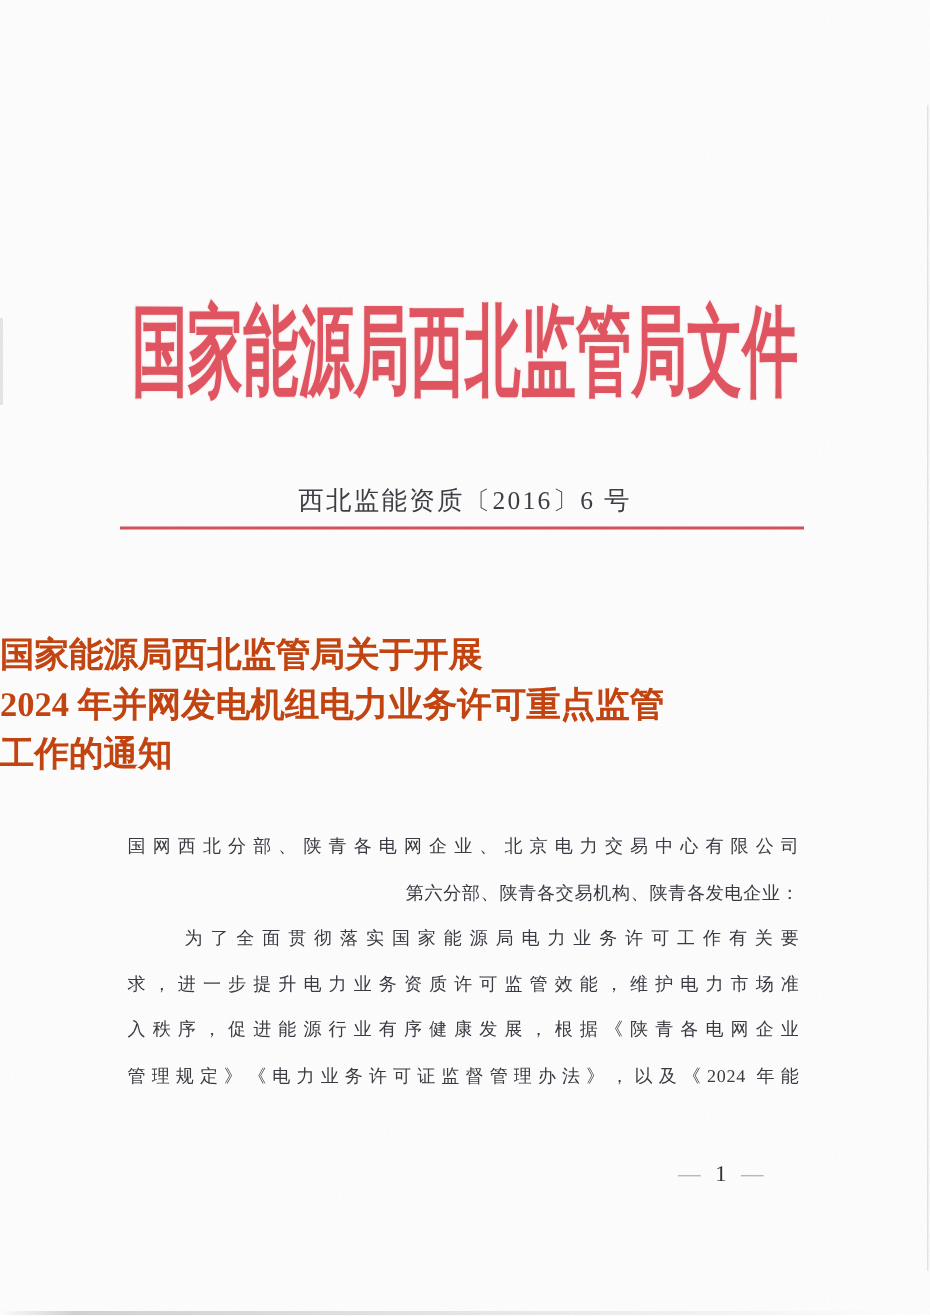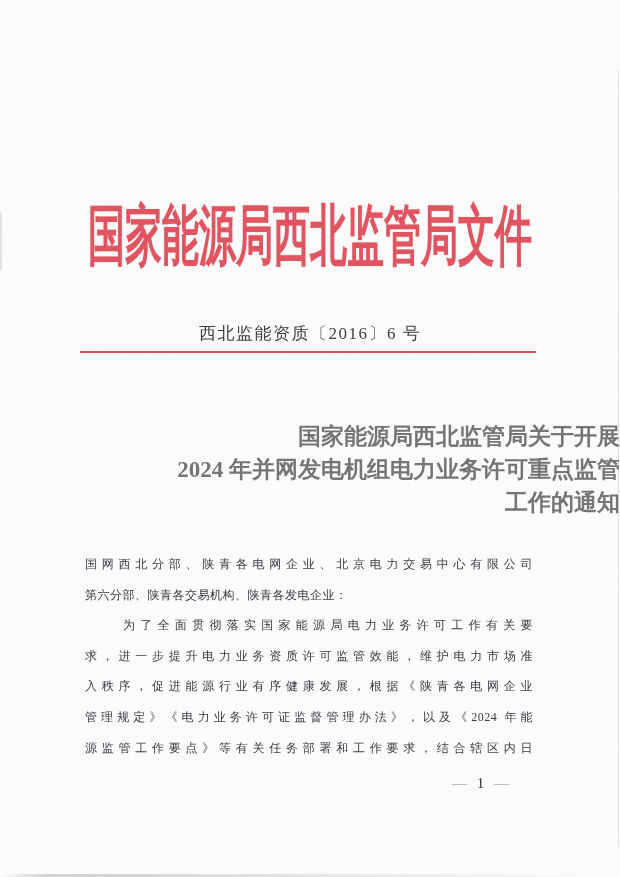--- a/index.html
+++ b/index.html
@@ -56,40 +56,40 @@
     height: 2px;
     background: #d14f57;
   }
 
   
   .title {
     position: absolute;
     top: 420px;
     left: 0;
     width: 100%;
-    text-align: right;
+    text-align: left;
     font-size: 23px;
     font-weight: bold;
     line-height: 33px;
-    color: #737373;
+    color: #c2410c;
   }
 
   
   .body-text {
     position: absolute;
     top: 549px;
     left: 85px;
     width: 448px;
     font-size: 12px;
     line-height: 30.6px;
     color: #37373f;
     letter-spacing: 0.5px;
   }
   .body-text .line {
-    text-align: left;
+    text-align: right;
     white-space: nowrap;
   }
   .body-text .line.stretch {
     white-space: normal;
     text-align: justify;
     text-align-last: justify;
     text-justify: inter-character;
   }
   .body-text .line.indent {
     text-indent: 38px;
@@ -162,21 +162,20 @@
     <div>工作的通知</div>
   </div>
 
   <div class="body-text">
     <div class="line stretch">国网西北分部、陕青各电网企业、北京电力交易中心有限公司</div>
     <div class="line">第六分部、陕青各交易机构、陕青各发电企业：</div>
     <div class="line stretch indent">为了全面贯彻落实国家能源局电力业务许可工作有关要</div>
     <div class="line stretch">求，进一步提升电力业务资质许可监管效能，维护电力市场准</div>
     <div class="line stretch">入秩序，促进能源行业有序健康发展，根据《陕青各电网企业</div>
     <div class="line stretch">管理规定》《电力业务许可证监督管理办法》，以及《2024 年能</div>
-    <div class="line stretch">源监管工作要点》等有关任务部署和工作要求，结合辖区内日</div>
   </div>
 
   <div class="footer">
     <span class="dash">—</span>
     <span class="num">1</span>
     <span class="dash">—</span>
   </div>
 
   <svg class="noise-overlay" width="620" height="877" xmlns="http://www.w3.org/2000/svg">
     <filter id="scanNoise">

